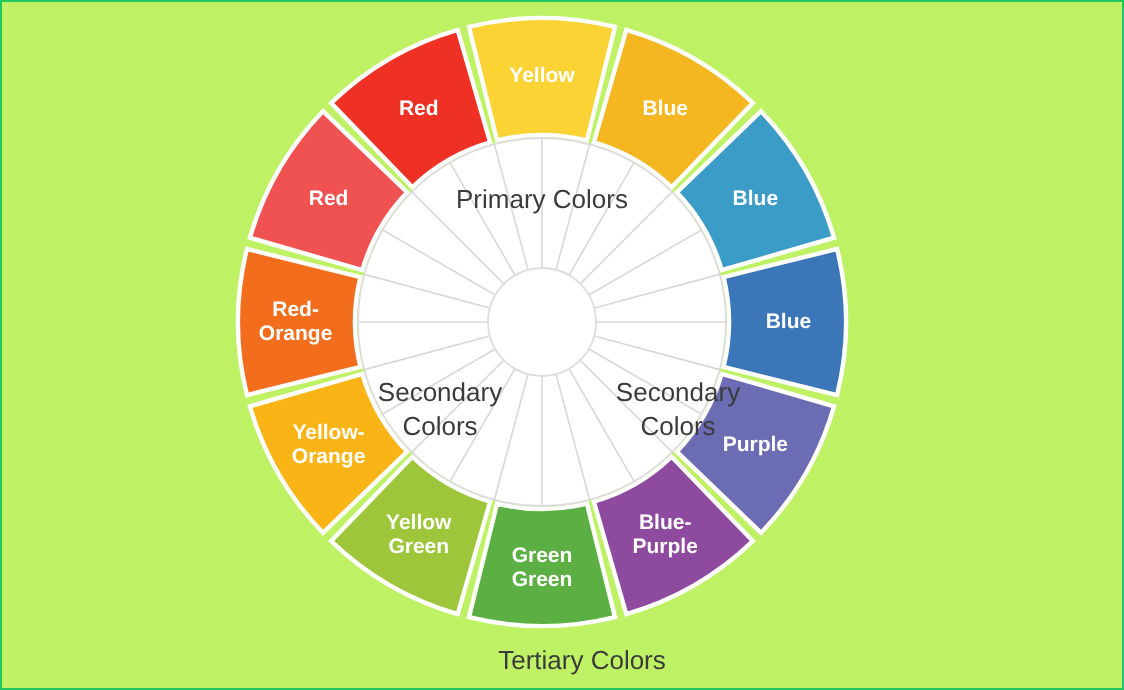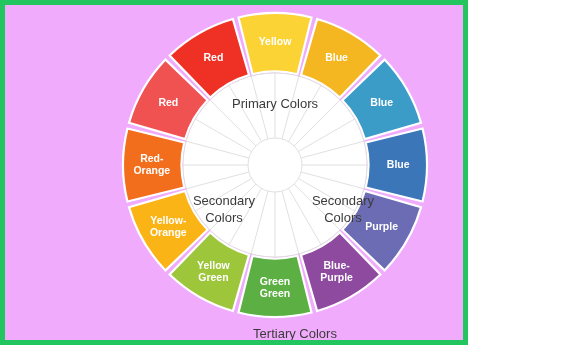--- a/index.html
+++ b/index.html
@@ -2,24 +2,24 @@
 <html><head>
 <meta charset="utf-8">
 <style>
   html, body {
     margin: 0;
     padding: 0;
     background: #ffffff;
   }
   #canvas {
     position: relative;
-    width: 468px;
+    width: 562px;
     height: 345px;
-    background: #f0abfc;
-    border: 5px solid #22c55e;
+    background: #bef264;
+    border: 1px solid #22c55e;
     box-sizing: border-box;
     overflow: hidden;
     font-family: "Liberation Sans", sans-serif;
   }
   #wheel-svg {
     position: absolute;
     left: 0;
     top: 0;
   }
   .seg-label {

